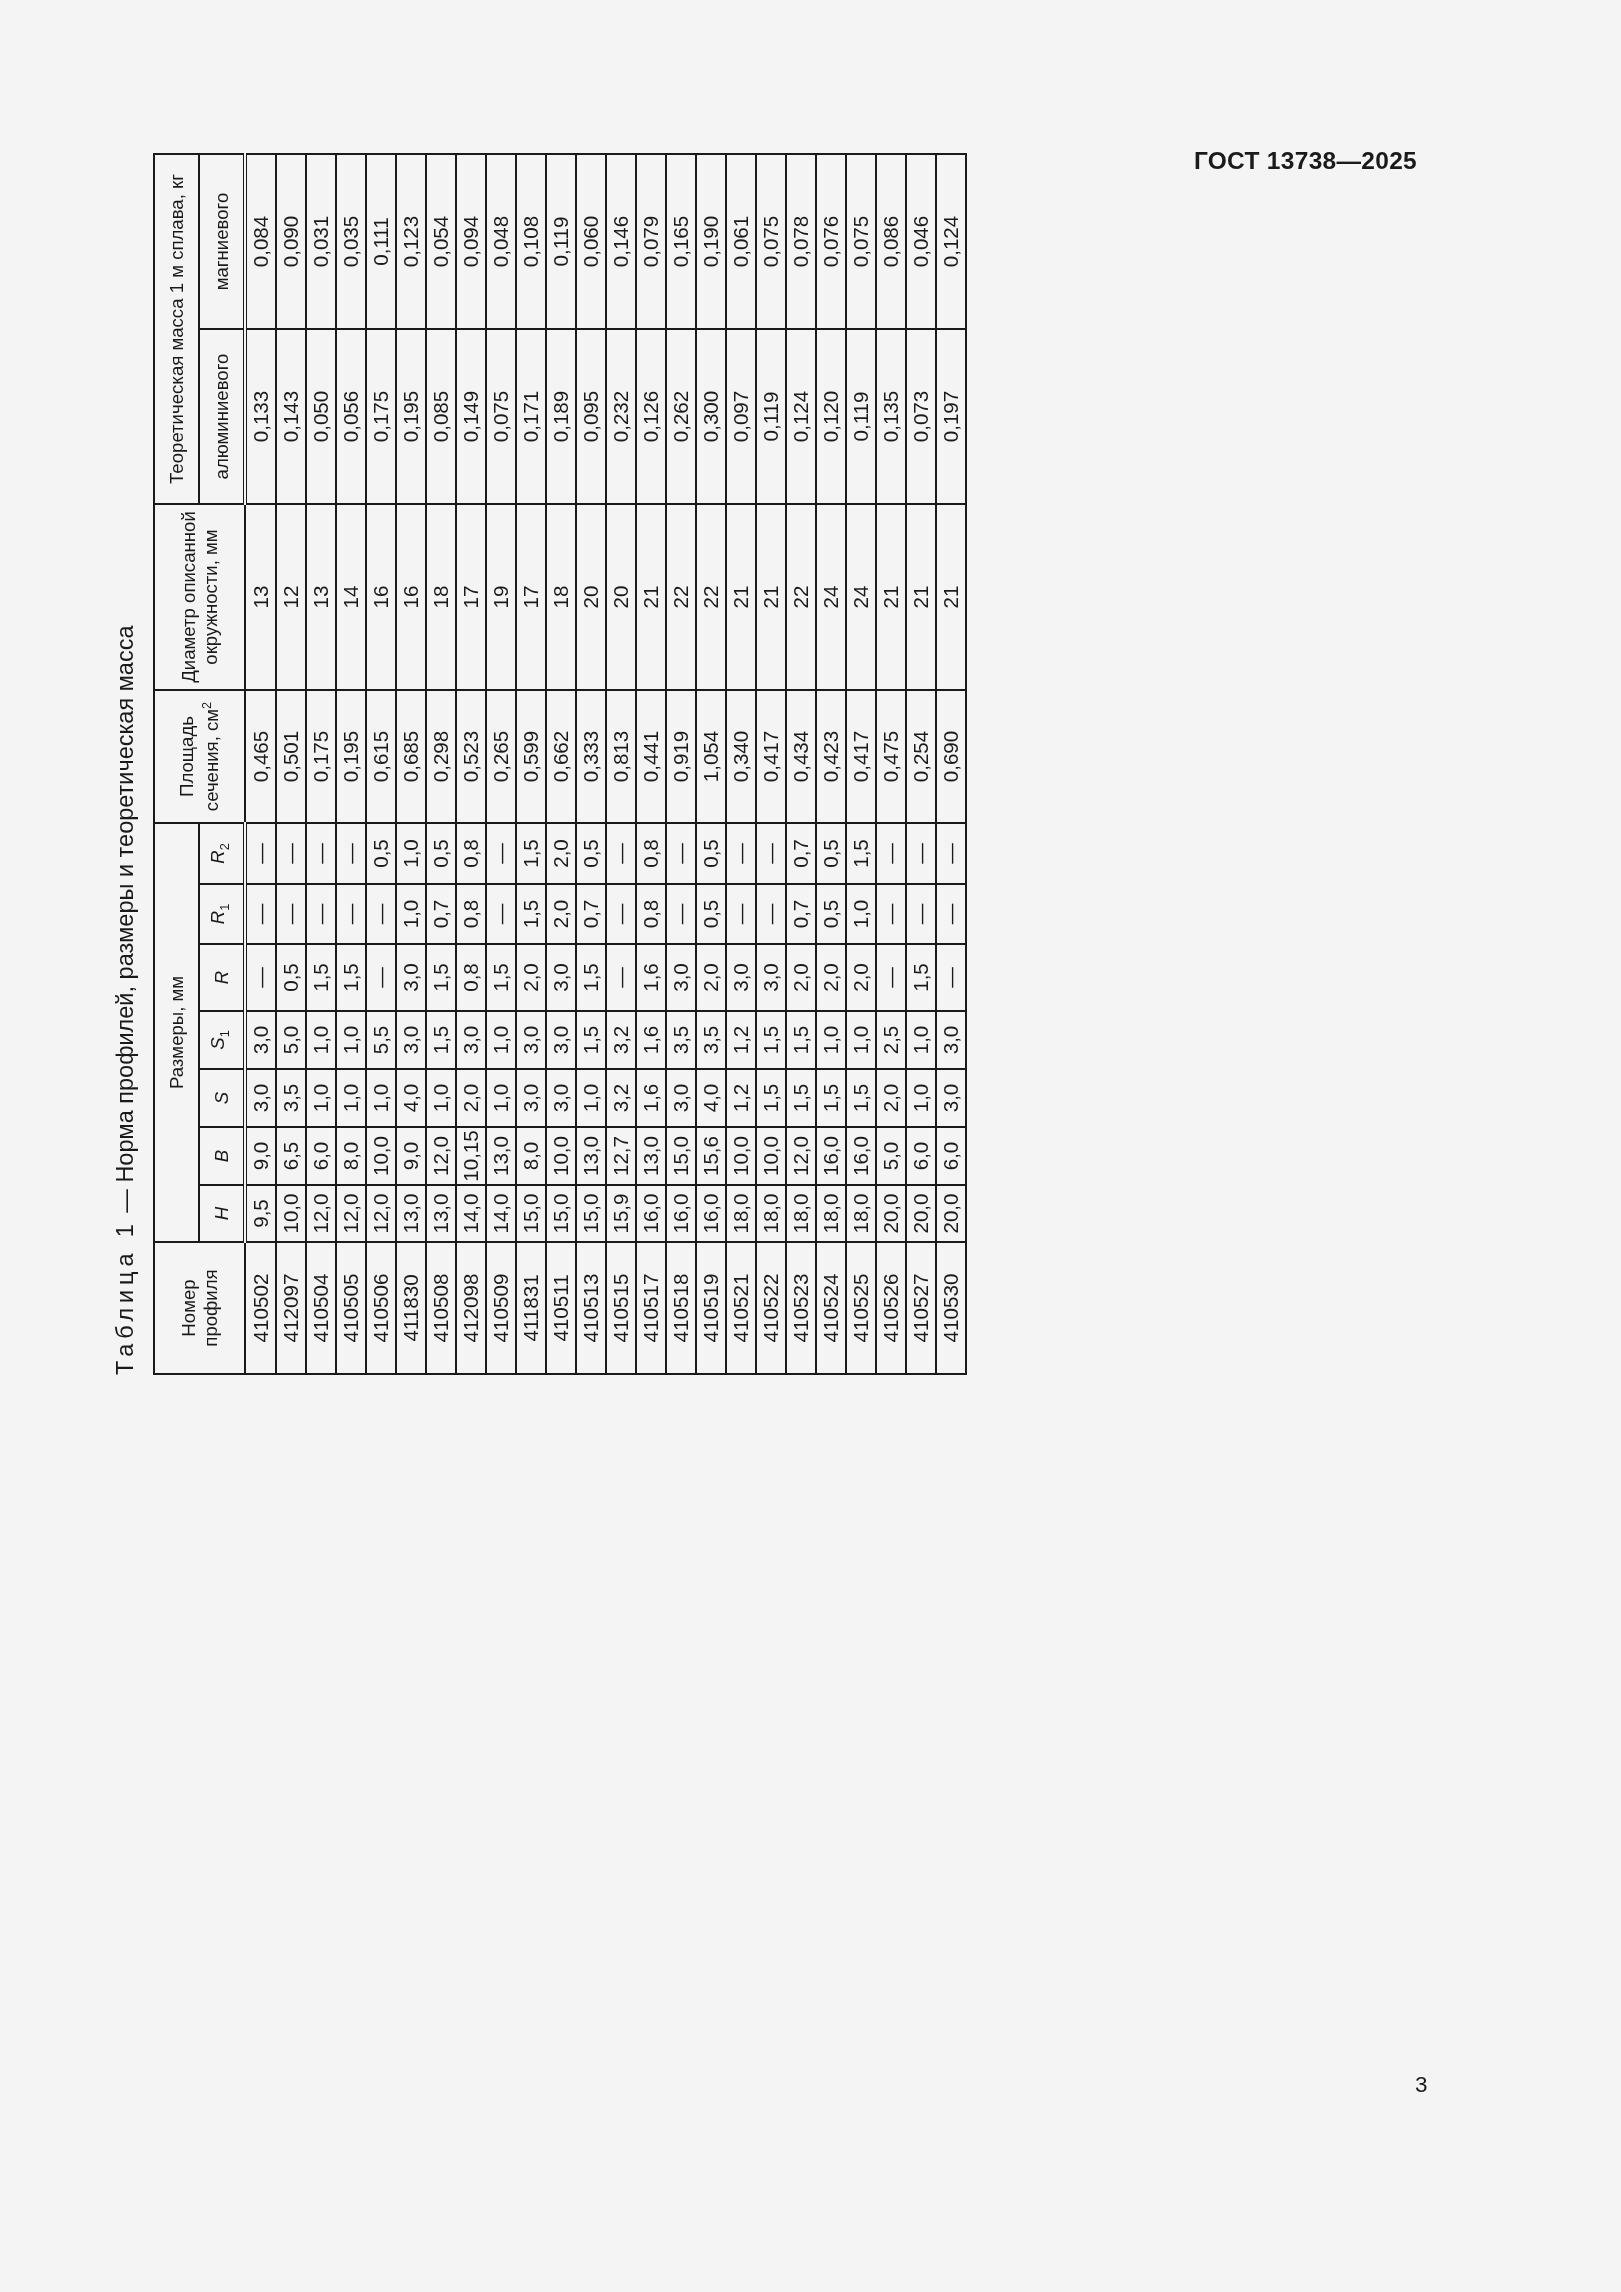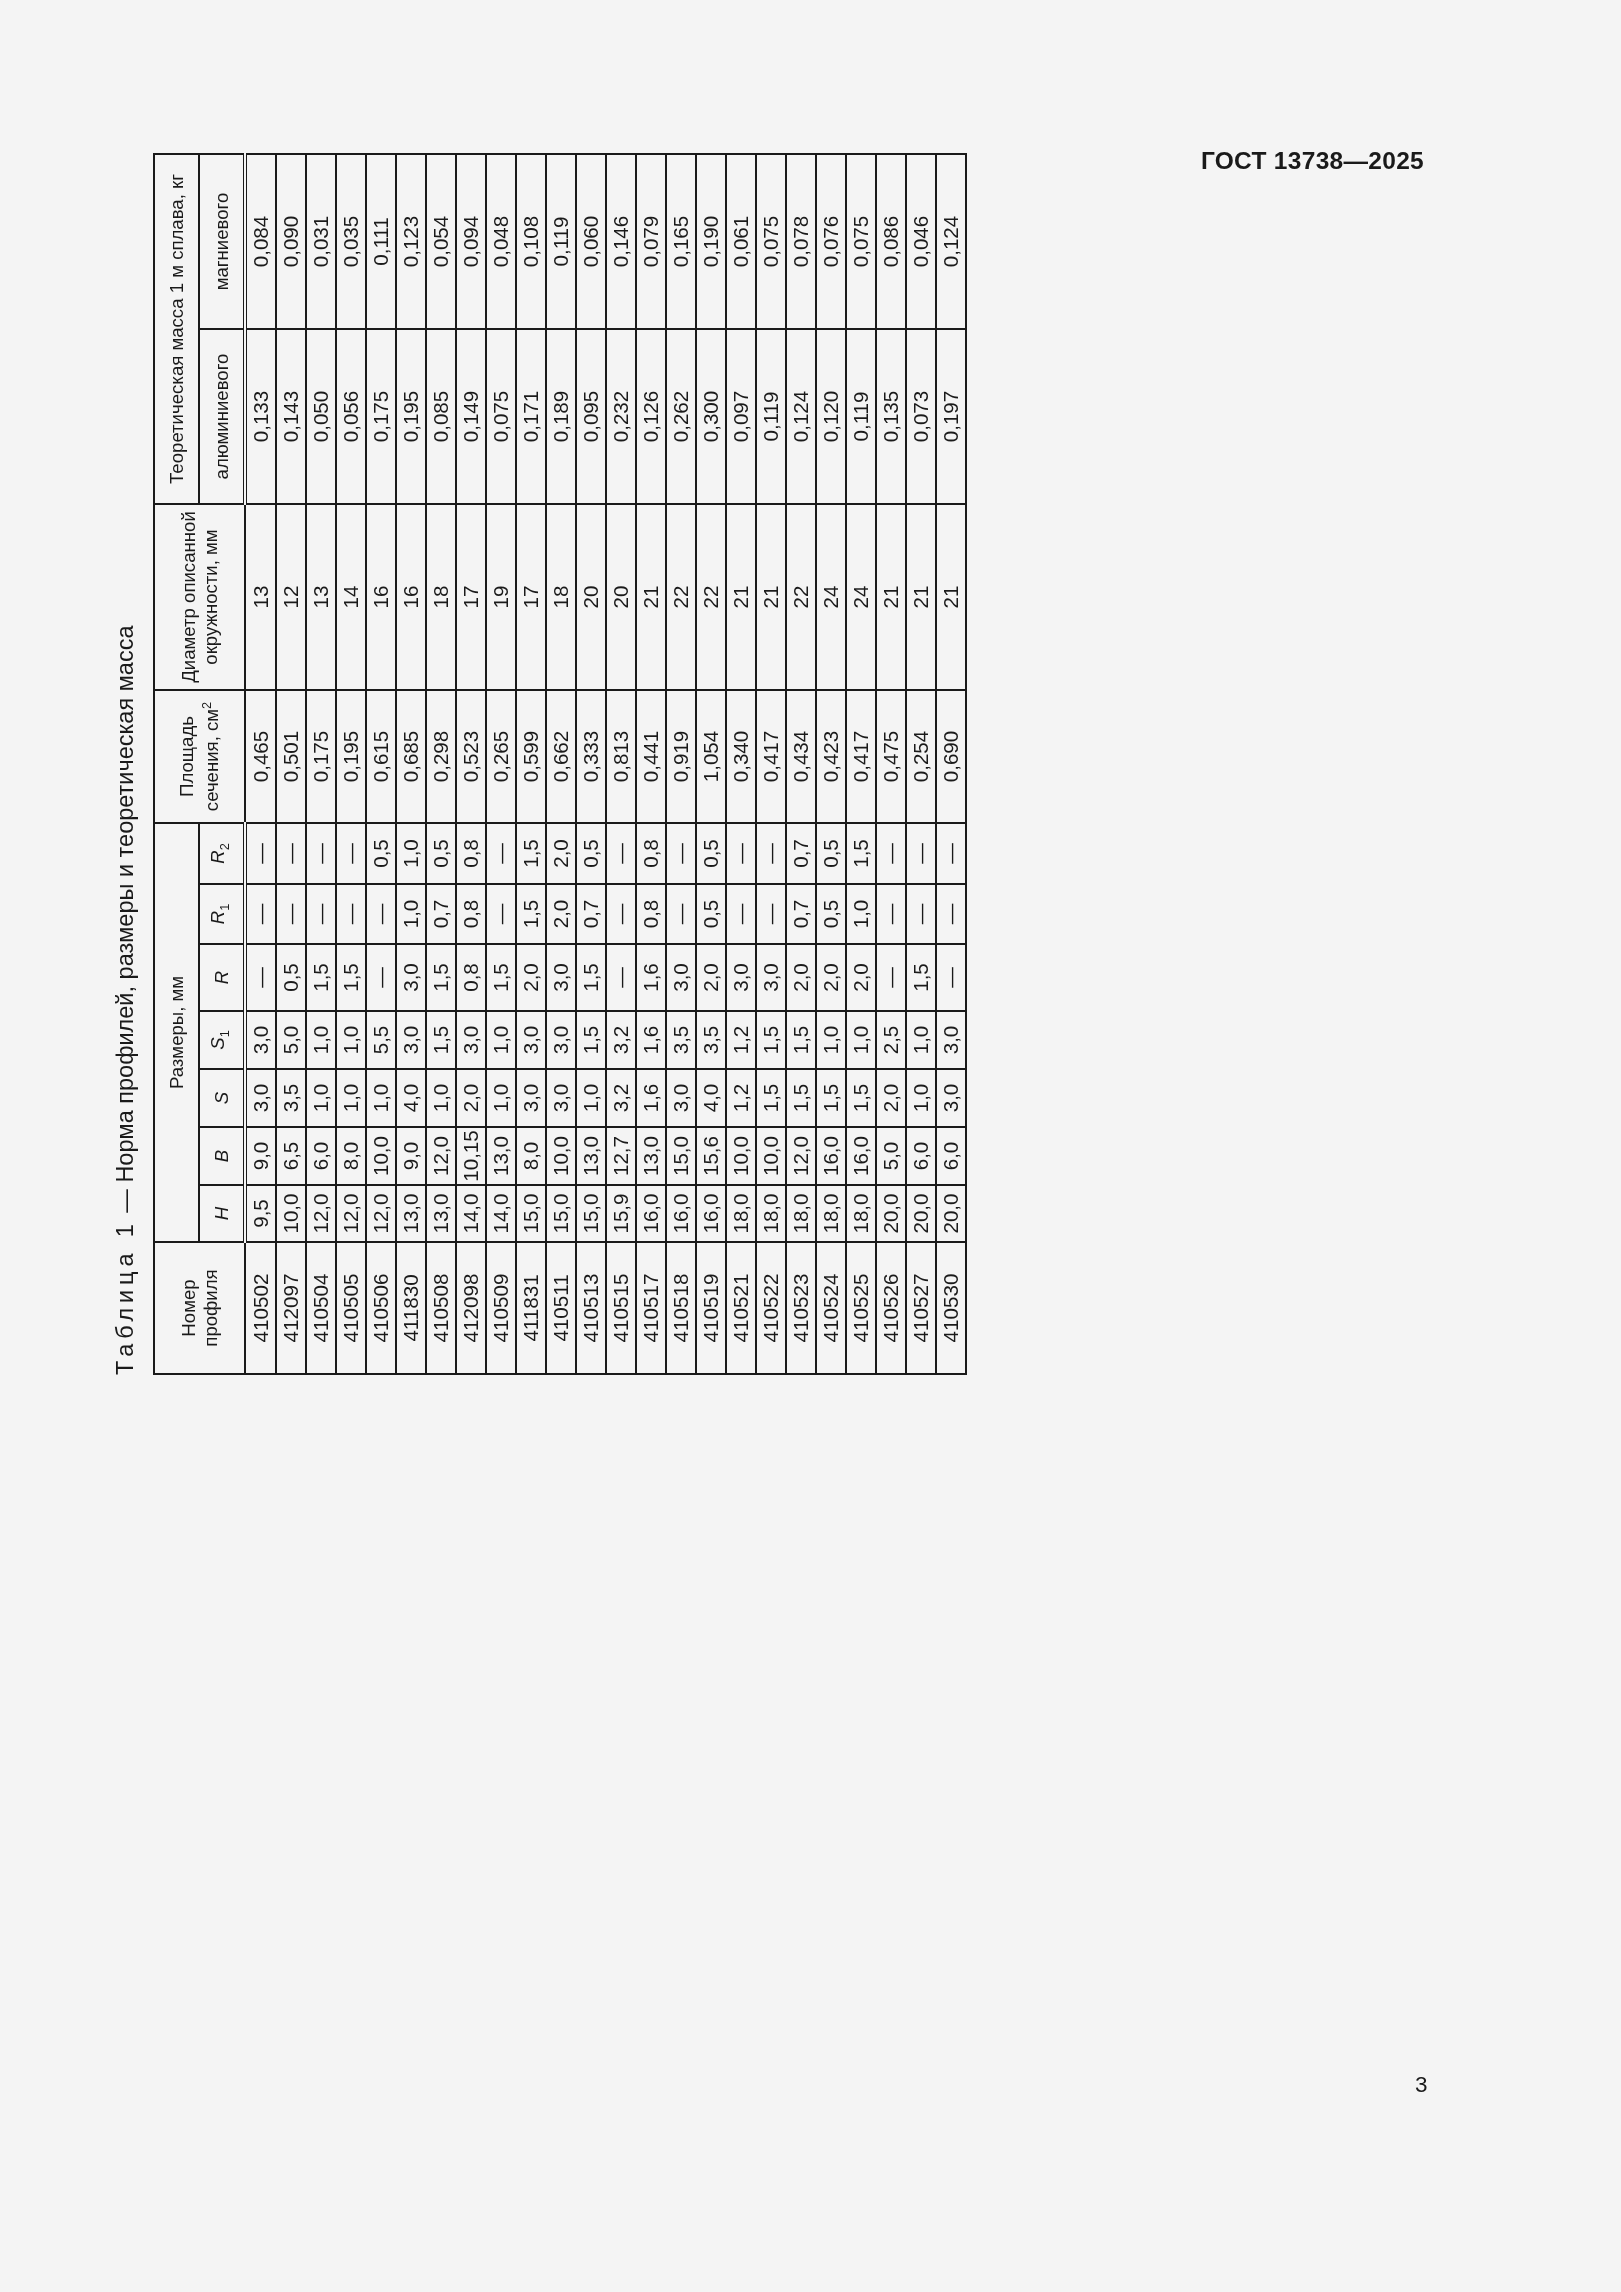--- a/index.html
+++ b/index.html
@@ -1,18 +1,18 @@
 <!DOCTYPE html>
 <html><head>
 <meta charset="utf-8">
 <style>
   html, body { margin:0; padding:0; }
   body { width:1621px; height:2293px; background:#f4f4f4; position:relative; overflow:hidden;
          font-family:"Liberation Sans", sans-serif; color:#1a1a1a; }
-  .doc-code { position:absolute; top:147px; right:197px; font-weight:bold; font-size:24.5px;
+  .doc-code { position:absolute; top:147px; right:204px; font-weight:bold; font-size:24.5px;
               font-family:"Liberation Sans", sans-serif; letter-spacing:0.3px; }
   .page-num { position:absolute; left:1415px; top:2072px; font-size:22.5px; }
   
   .rot { position:absolute; left:98px; top:155px; width:1220px; height:853px;
          transform-origin:0 0; transform: translate(0px,1220px) rotate(-90deg); }
   .caption { position:absolute; left:0; top:0; height:55px; line-height:55px; font-size:23.5px;
              white-space:nowrap; }
   .caption .lbl { letter-spacing:4.9px; }
   table { position:absolute; left:0; top:55px; border-collapse:collapse; table-layout:fixed;
           width:1220px; font-size:20.6px; }

